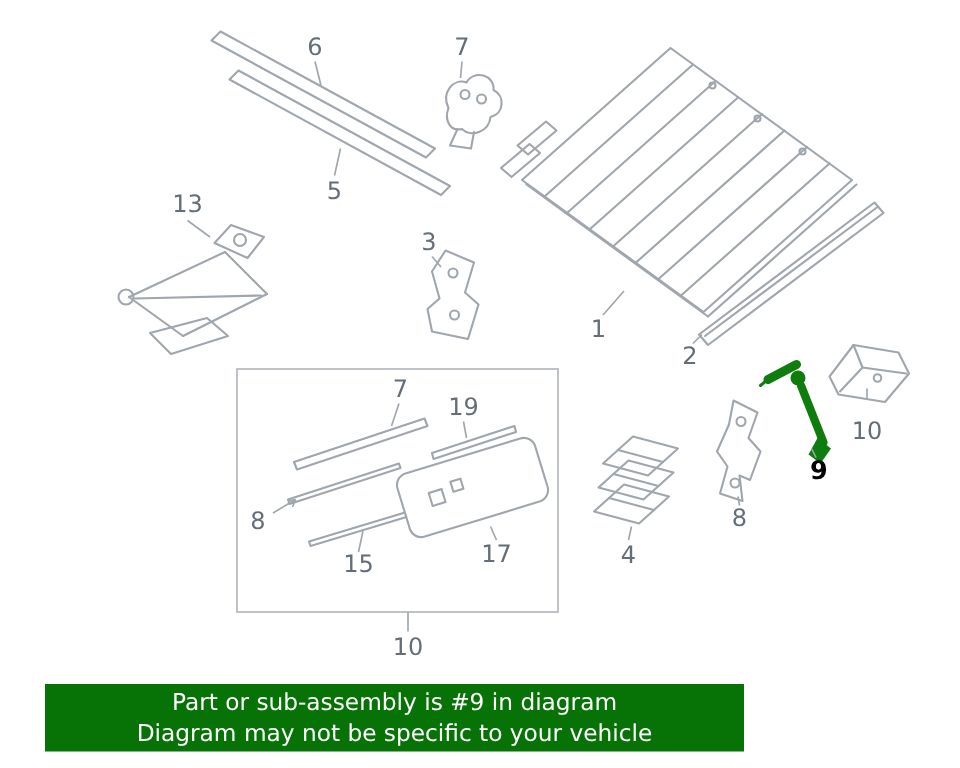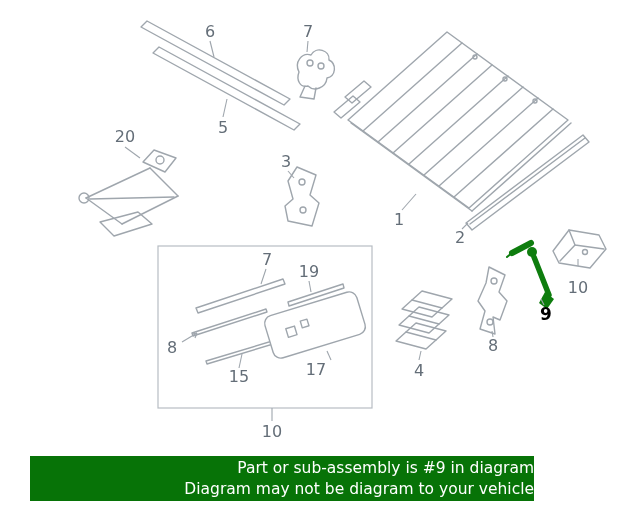--- a/index.html
+++ b/index.html
@@ -22,23 +22,23 @@
   svg .box{stroke:var(--box-line);fill:none;stroke-width:1.2}
   svg .ldr{stroke:var(--diagram-line);fill:none;stroke-width:1.1}
   svg .hlstroke{stroke:var(--highlight-green);fill:none;stroke-linecap:round}
   svg .hlfill{fill:var(--highlight-green);stroke:none}
   .callout{
     position:absolute;transform:translate(-50%,-50%);
     color:var(--callout-text);font-size:16px;white-space:nowrap;user-select:none;
   }
   .callout.hi{color:#000000;font-weight:bold;font-size:17px}
   .banner{
-    position:absolute;left:30px;top:456px;width:504px;height:45px;
+    position:absolute;left:30px;top:456px;width:466px;height:45px;
     background:var(--banner-bg);color:var(--banner-text);
-    display:flex;flex-direction:column;align-items:flex-end;justify-content:center;
+    display:flex;flex-direction:column;align-items:center;justify-content:center;
     font-size:15.5px;line-height:21px;text-align:center;
   }
 </style>
 </head>
 <body>
 
 <div class="stage">
 
   <svg class="diagram" width="640" height="455" viewBox="0 0 640 455">
 
@@ -170,33 +170,33 @@
       <rect class="ln" x="286" y="320" width="9" height="9"></rect>
       <rect class="ln" x="302" y="317" width="7" height="7"></rect>
     </g>
     <line class="ldr" x1="331" y1="360" x2="327" y2="351"></line>
 
   </svg>
 
   <div class="callout" style="left:210px;top:31px">6</div>
   <div class="callout" style="left:308px;top:31px">7</div>
   <div class="callout" style="left:223px;top:127px">5</div>
-  <div class="callout" style="left:125px;top:136px">20</div>
+  <div class="callout" style="left:125px;top:136px">13</div>
   <div class="callout" style="left:286px;top:161px">3</div>
   <div class="callout" style="left:399px;top:219px">1</div>
   <div class="callout" style="left:460px;top:237px">2</div>
   <div class="callout" style="left:578px;top:287px">10</div>
   <div class="callout hi" style="left:546px;top:314px">9</div>
   <div class="callout" style="left:493px;top:345px">8</div>
   <div class="callout" style="left:419px;top:370px">4</div>
   <div class="callout" style="left:267px;top:259px">7</div>
   <div class="callout" style="left:309px;top:271px">19</div>
   <div class="callout" style="left:172px;top:347px">8</div>
   <div class="callout" style="left:239px;top:376px">15</div>
-  <div class="callout" style="left:316px;top:369px">17</div>
+  <div class="callout" style="left:331px;top:369px">17</div>
   <div class="callout" style="left:272px;top:431px">10</div>
 
   <div class="banner">
     <div>Part or sub-assembly is #9 in diagram</div>
-    <div>Diagram may not be diagram to your vehicle</div>
+    <div>Diagram may not be specific to your vehicle</div>
   </div>
 
 </div>
 
 </body></html>

